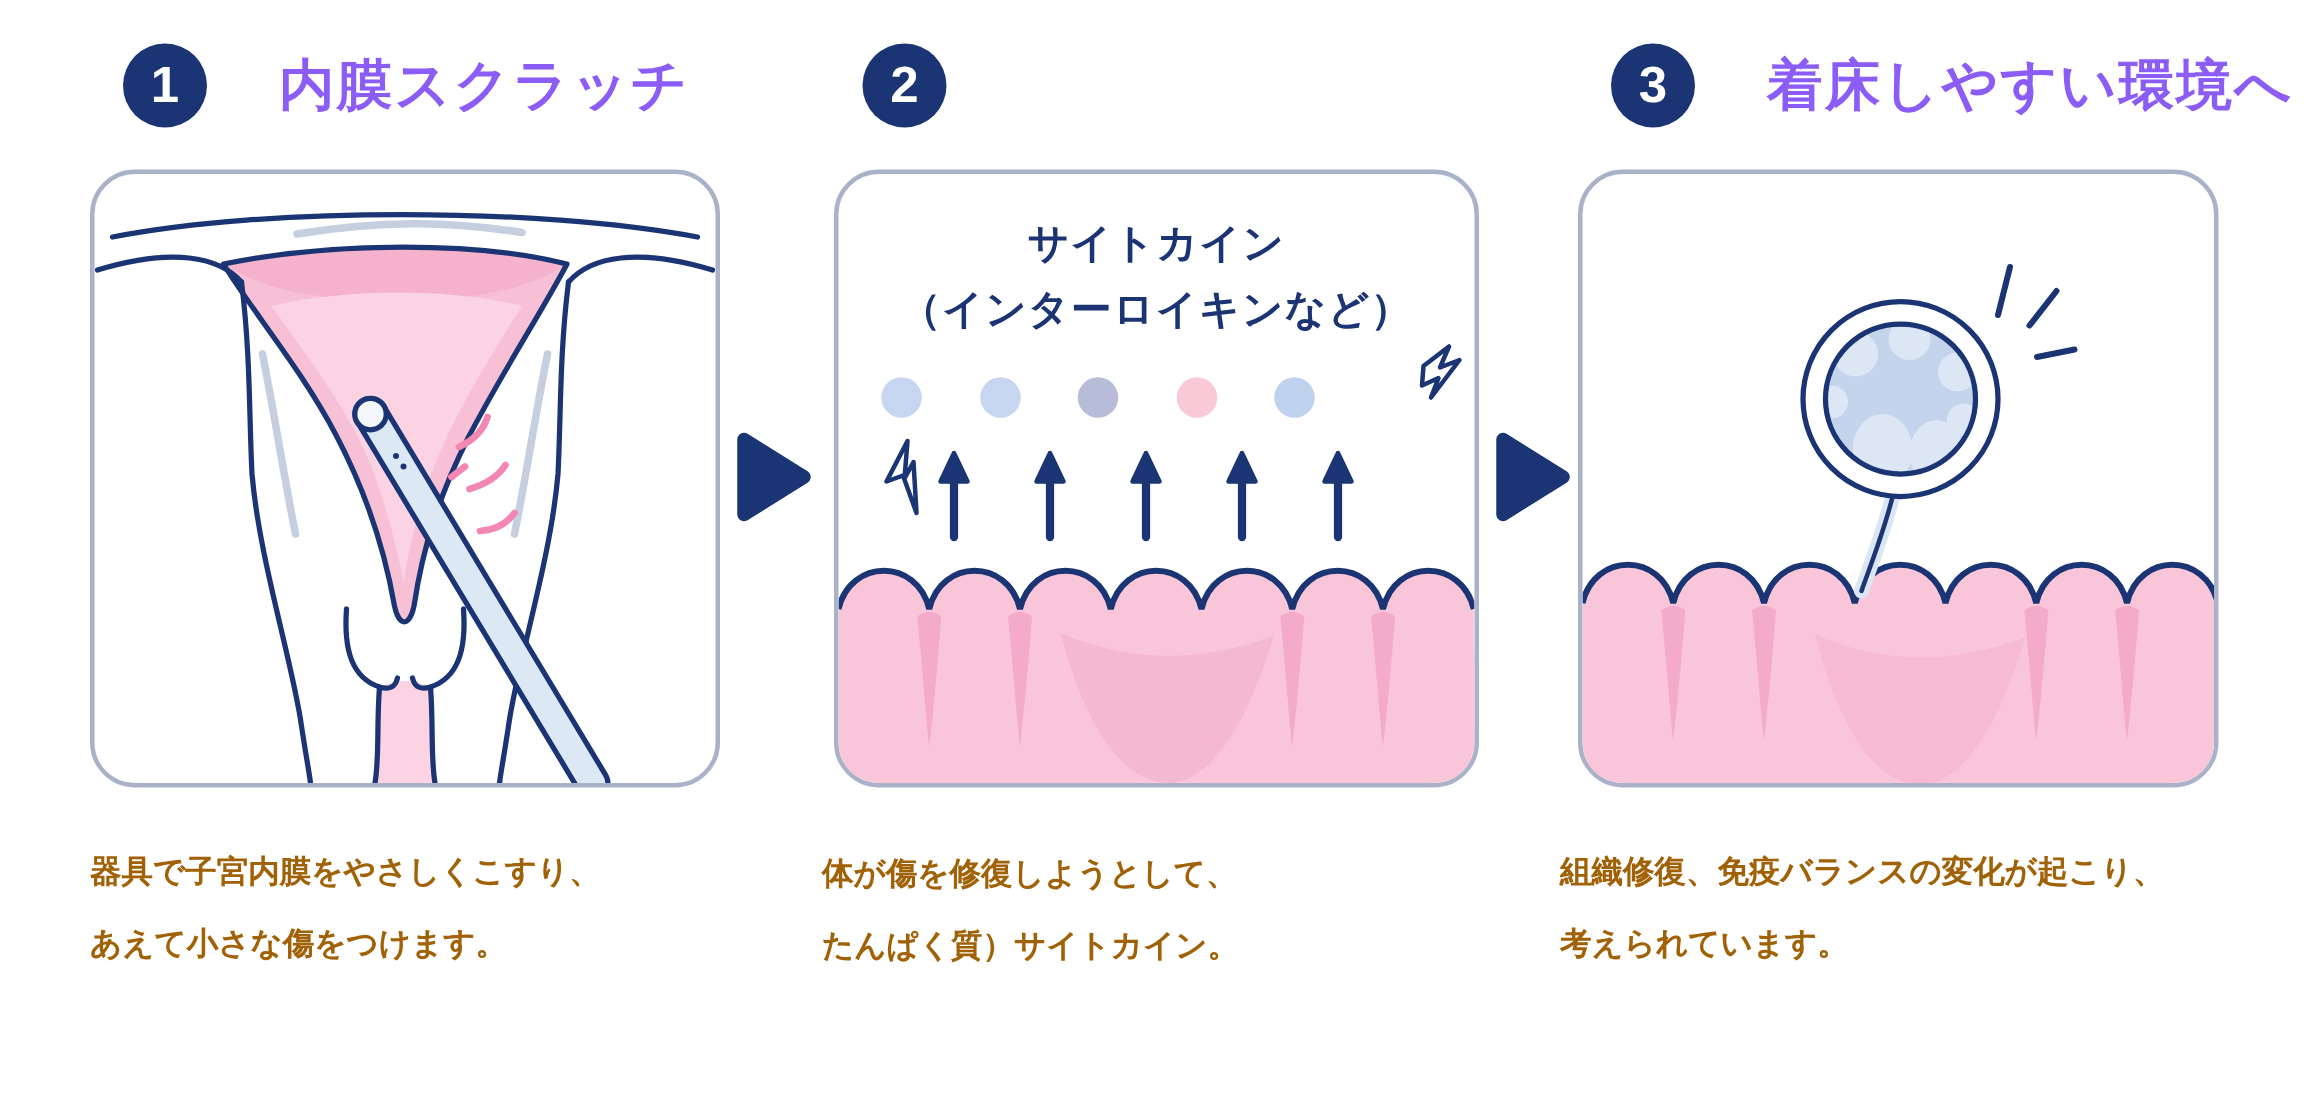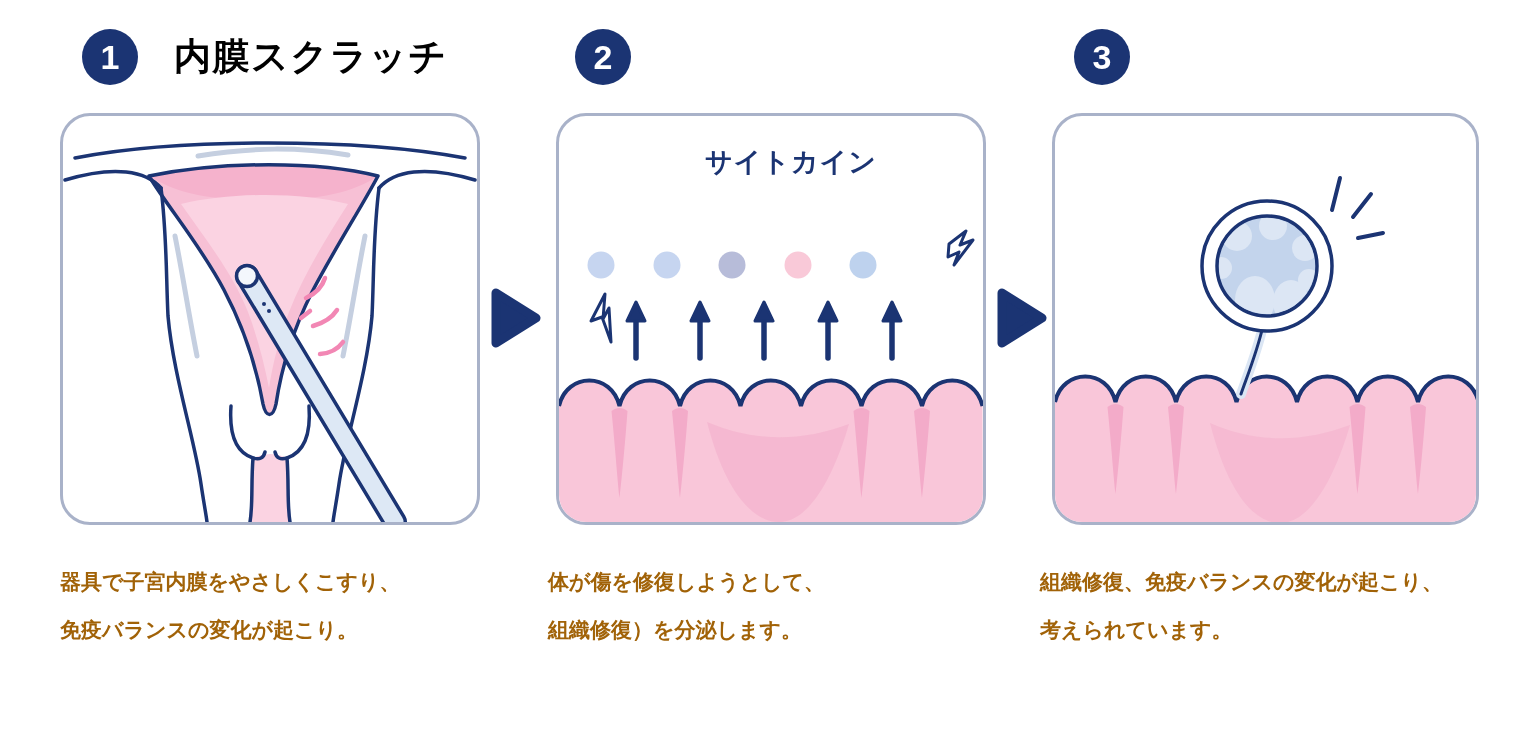--- a/index.html
+++ b/index.html
@@ -9,29 +9,29 @@
     color:#1b3473;position:relative;
   }
   .stage{position:absolute;inset:0;}
   .col{position:absolute;top:28px;}
   .step-header{display:flex;align-items:center;gap:32px;padding-left:22px;height:58px;}
   .badge{
     width:56px;height:56px;border-radius:50%;background:#1b3473;color:#ffffff;
     font-size:34px;font-weight:700;display:flex;align-items:center;justify-content:center;
     flex:0 0 auto;
   }
-  .title{font-size:37px;font-weight:700;letter-spacing:1.5px;color:#000000;white-space:nowrap;margin:4px;}
+  .title{font-size:37px;font-weight:700;letter-spacing:1.5px;color:#8b5cf6;white-space:nowrap;margin:16px;}
   .panel{
     margin-top:27px;height:406px;background:#ffffff;
     border:3px solid #a9b2c9;border-radius:30px;position:relative;overflow:hidden;
   }
   .panel svg{position:absolute;left:0;top:0;}
   .cyto-label{
     position:absolute;top:24px;left:0;width:100%;text-align:center;
-    font-weight:700;color:#1b3473;line-height:44px;font-size:27px;letter-spacing:1px;padding-left:20px;
+    font-weight:700;color:#1b3473;line-height:44px;font-size:27px;letter-spacing:1px;
   }
   .caption{margin-top:33px;font-size:21px;line-height:48px;font-weight:600;color:#a16207;white-space:nowrap;}
   .next-arrow{position:absolute;top:287px;}
 </style>
 </head>
 <body>
 
 <div class="stage">
 
   <section class="col" style="left:60px;width:420px;">
@@ -76,21 +76,21 @@
           <path d="M184,160 L332,406" stroke="#1b3473" stroke-width="24" stroke-linecap="round"></path>
           <path d="M184,160 L332,406" stroke="#dde8f5" stroke-width="17" stroke-linecap="round"></path>
           <circle cx="184" cy="160" r="10.5" fill="#f3f7fc" stroke="#1b3473" stroke-width="3.5"></circle>
           <circle cx="201" cy="188" r="2" fill="#1b3473"></circle>
           <circle cx="206" cy="195" r="2" fill="#1b3473"></circle>
         </g>
       </svg>
     </div>
     <div class="caption">
       <div>器具で子宮内膜をやさしくこすり、</div>
-      <div>免疫バランスの変化が起こり。</div>
+      <div>あえて小さな傷をつけます。</div>
     </div>
   </section>
 
   <svg class="next-arrow" style="left:490px;" width="52" height="62" viewBox="0 0 52 62">
     <polygon points="6,6 46,31 6,56" fill="#1b3473" stroke="#1b3473" stroke-width="9" stroke-linejoin="round"></polygon>
   </svg>
 
   <section class="col" style="left:556px;width:430px;">
     <header class="step-header" style="padding-left:19px;">
       <div class="badge">2</div>
@@ -143,35 +143,37 @@
             <path d="M113,39 C117,79 119,109 121,126 C123,109 126,79 129,39 C124,35 118,35 113,39 Z"></path>
             <path d="M294.5,39 C298.5,79 300.5,109 302.5,126 C304.5,109 307.5,79 310.5,39 C305.5,35 299.5,35 294.5,39 Z"></path>
             <path d="M355,39 C359,79 361,109 363,126 C365,109 368,79 371,39 C366,35 360,35 355,39 Z"></path>
           </g>
           <path d="M148,50 C166,120 194,150 220,150 C252,150 276,100 290,52 C242,70 196,70 148,50 Z" fill="#f4b2cd" opacity="0.7"></path>
           <path d="M0,34 c8,-34 52.5,-34 60.5,0 c8,-34 52.5,-34 60.5,0 c8,-34 52.5,-34 60.5,0 c8,-34 52.5,-34 60.5,0 c8,-34 52.5,-34 60.5,0 c8,-34 52.5,-34 60.5,0 c8,-34 52.5,-34 60.5,0" fill="none" stroke="#1b3473" stroke-width="4"></path>
         </g>
       </svg>
       <div class="cyto-label">
         <div>サイトカイン</div>
+        <div>（インターロイキンなど）</div>
       </div>
     </div>
     <div class="caption" style="margin-left:-8px;font-family:Liberation Serif, serif;">
       <div>体が傷を修復しようとして、</div>
-      <div>組織修復）を分泌します。</div>
+      <div>たんぱく質）サイトカイン。</div>
     </div>
   </section>
 
   <svg class="next-arrow" style="left:996px;" width="52" height="62" viewBox="0 0 52 62">
     <polygon points="6,6 46,31 6,56" fill="#1b3473" stroke="#1b3473" stroke-width="9" stroke-linejoin="round"></polygon>
   </svg>
 
   <section class="col" style="left:1052px;width:427px;">
     <header class="step-header">
       <div class="badge">3</div>
+      <h2 class="title">着床しやすい環境へ</h2>
     </header>
     <div class="panel">
       <svg width="421" height="406" viewBox="0 0 421 406">
 
         <g transform="translate(0,252)">
           <path d="M0,34 c8,-34 52.5,-34 60.5,0 c8,-34 52.5,-34 60.5,0 c8,-34 52.5,-34 60.5,0 c8,-34 52.5,-34 60.5,0 c8,-34 52.5,-34 60.5,0 c8,-34 52.5,-34 60.5,0 c8,-34 52.5,-34 60.5,0 L424,158 L0,158 Z" fill="#f9c6d9"></path>
           <g fill="#f3abc9">
             <path d="M52.5,39 C56.5,79 58.5,109 60.5,126 C62.5,109 65.5,79 68.5,39 C63.5,35 57.5,35 52.5,39 Z"></path>
             <path d="M113,39 C117,79 119,109 121,126 C123,109 126,79 129,39 C124,35 118,35 113,39 Z"></path>
             <path d="M294.5,39 C298.5,79 300.5,109 302.5,126 C304.5,109 307.5,79 310.5,39 C305.5,35 299.5,35 294.5,39 Z"></path>

